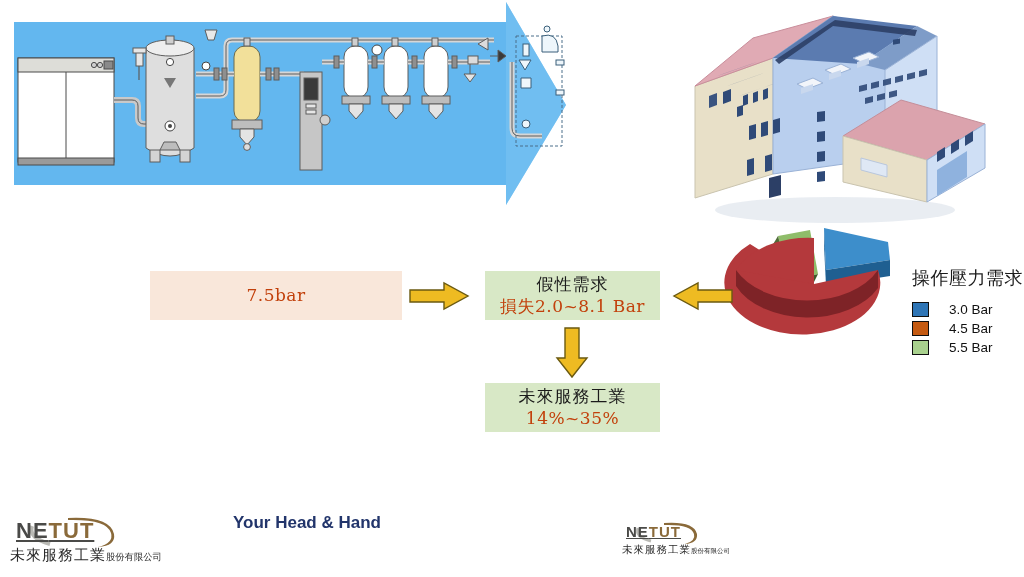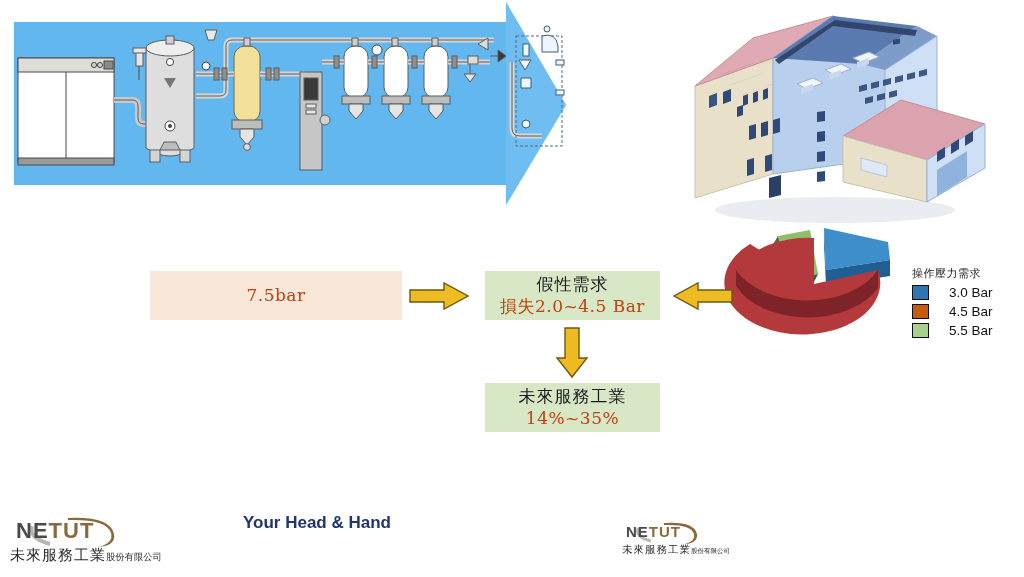--- a/index.html
+++ b/index.html
@@ -12,22 +12,22 @@
   #schematic svg{display:block;}
 
   
   #building{left:665px;top:2px;width:330px;height:225px;}
 
   
   #pie{left:718px;top:212px;width:200px;height:155px;}
 
   
   #legend{left:912px;top:266px;width:112px;}
-  #legend .lg-title{font-size:11px;color:#1a1a1a;letter-spacing:.5px;
-      font-family:Liberation Sans, sans-serif;margin-bottom:4px;white-space:nowrap;}
+  #legend .lg-title{font-size:18px;color:#1a1a1a;letter-spacing:.5px;
+      font-family:Liberation Sans, sans-serif;margin-bottom:12px;white-space:nowrap;}
   #legend .lg-row{display:flex;align-items:center;gap:20px;margin-bottom:4px;}
   #legend .sw{width:17px;height:15px;border:1px solid #0f0f0f;box-sizing:border-box;}
   #legend .lg-lab{font-size:13.5px;color:#111;font-family:"Liberation Sans",sans-serif;}
 
   
   .fbox{box-sizing:border-box;display:flex;flex-direction:column;
         align-items:center;justify-content:center;line-height:1.28;}
   .fbox .l1,.fbox .l2{display:block;white-space:nowrap;}
   .fbox .l1{font-size:17px;letter-spacing:1px;
         font-family:"DejaVu Serif","Liberation Serif",serif;color:#1b1b1b;}
@@ -38,27 +38,27 @@
   #box-false  {left:485px;top:271px;width:175px;height:49px;background:#d8e8c6;}
   #box-saving {left:485px;top:383px;width:175px;height:49px;background:#d8e8c6;}
 
   .arrow-svg{position:absolute;}
 
   
   #footer{left:0;top:500px;width:1024px;height:77px;}
 
   .logo-nextut{position:absolute;}
   .nx-word{font-family:"Liberation Sans",sans-serif;font-weight:bold;
-           color:#4a4a48;letter-spacing:1px;}
+           color:#4a4a48;letter-spacing:1px;text-decoration:underline;}
   .nx-tut{color:#8a6a3a;}
   .nx-cn{font-family:"DejaVu Sans","Liberation Sans",sans-serif;color:#2b2b2b;
          letter-spacing:1px;white-space:nowrap;}
   .nx-cn small{font-size:.62em;letter-spacing:0;}
 
-  #tagline{left:188px;top:512px;width:258px;text-align:center;
+  #tagline{left:178px;top:512px;width:258px;text-align:center;
       font-family:"Liberation Sans",sans-serif;font-weight:bold;font-size:17px;
       color:#22356b;line-height:1.28;}
 </style>
 </head>
 <body>
 
 <div class="abs" id="schematic">
   <svg width="600" height="210" viewBox="0 0 600 210">
 
     <path d="M14 22 H506 V2 L566 105 L506 205 V185 H14 Z" fill="#63b7ef"></path>
@@ -323,21 +323,21 @@
 <div class="abs fbox" id="box-setting">
   <span class="l2">7.5bar</span>
 </div>
 
 <svg class="arrow-svg" style="left:408px;top:281px;" width="62" height="30" viewBox="0 0 62 30">
   <path d="M2 9 H36 V2 L60 15 L36 28 V21 H2 Z" fill="#eebb22" stroke="#6b5a10" stroke-width="1.4"></path>
 </svg>
 
 <div class="abs fbox" id="box-false">
   <span class="l1">假性需求</span>
-  <span class="l2">損失2.0~4.5 Bar</span>
+  <span class="l2">損失2.0~8.1 Bar</span>
 </div>
 
 <svg class="arrow-svg" style="left:672px;top:281px;" width="62" height="30" viewBox="0 0 62 30">
   <path d="M60 9 H26 V2 L2 15 L26 28 V21 H60 Z" fill="#eebb22" stroke="#6b5a10" stroke-width="1.4"></path>
 </svg>
 
 <svg class="arrow-svg" style="left:555px;top:326px;" width="34" height="54" viewBox="0 0 34 54">
   <path d="M10 2 H24 V32 H32 L17 51 L2 32 H10 Z" fill="#eebb22" stroke="#6b5a10" stroke-width="1.4"></path>
 </svg>
 

